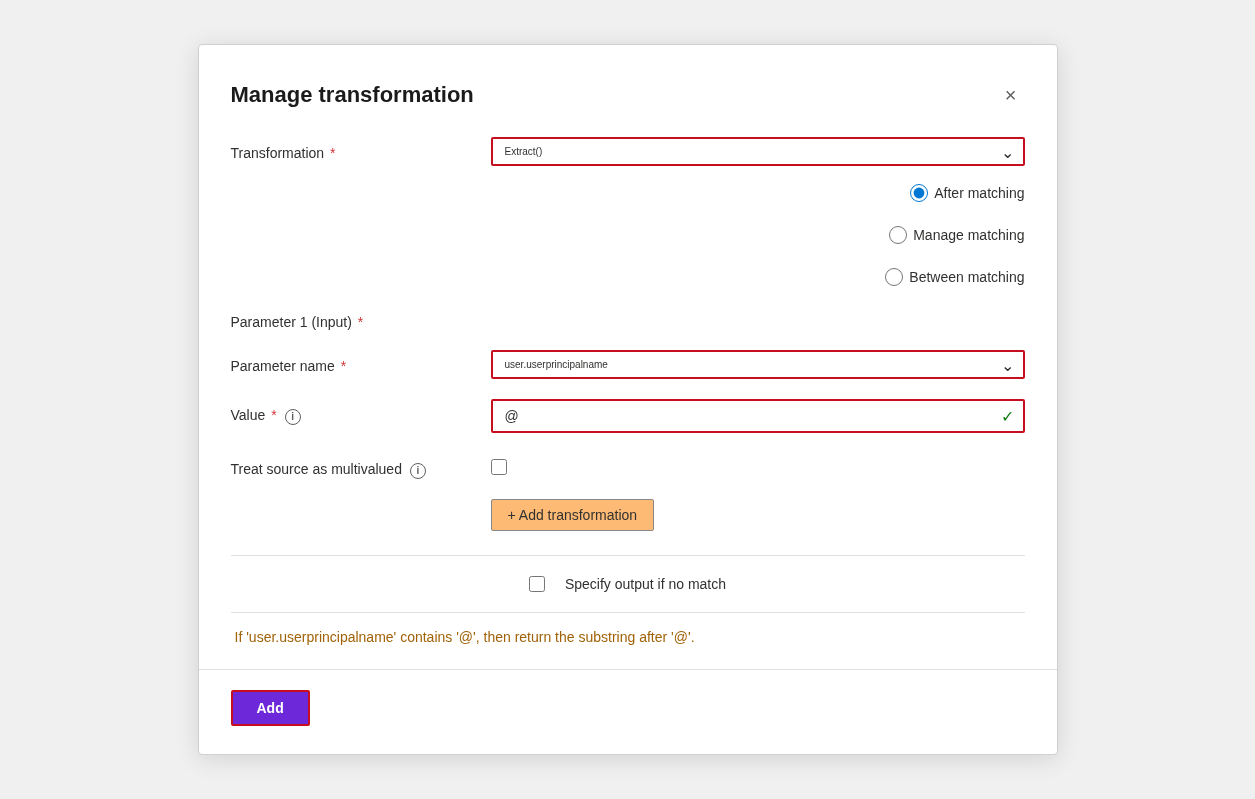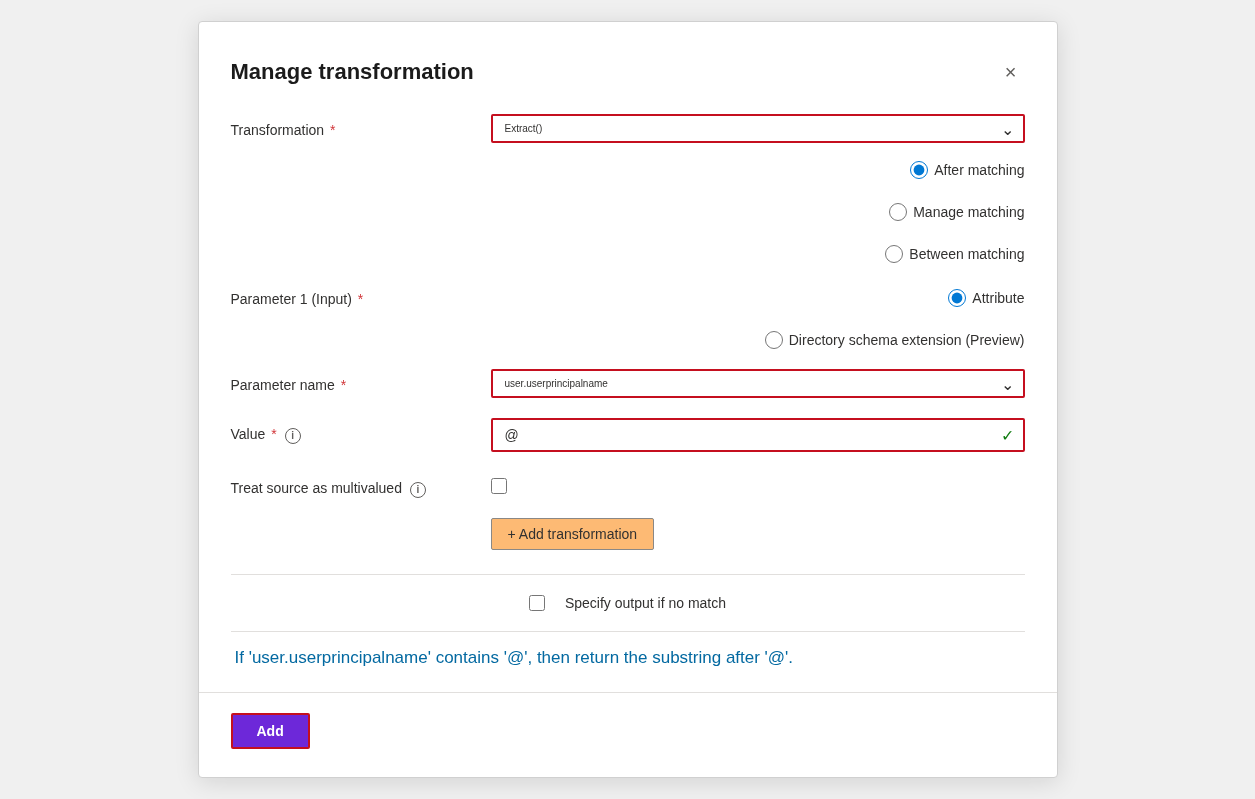--- a/index.html
+++ b/index.html
@@ -203,22 +203,22 @@
       color: #323130;
     }
 
     .divider2 {
       border: none;
       border-top: 1px solid #e1dfdd;
       margin: 0 0 16px 0;
     }
 
     .info-text {
-      font-size: 17px;
-      color: #0369a1;
+      font-size: 14px;
+      color: #a16207;
       margin-bottom: 24px;
       padding: 0 4px;
     }
 
     .footer-divider {
       border: none;
       border-top: 1px solid #e1dfdd;
       margin: 0 -32px 20px -32px;
     }
 
@@ -277,32 +277,20 @@
           <span class="radio-label">Between matching</span>
         </label>
       </div>
     </div>
   </div>
 
   <div class="form-row">
     <div class="form-label">
       <span>Parameter 1 (Input)</span><span class="required"> *</span>
     </div>
-    <div class="form-control">
-      <div class="radio-group">
-        <label class="radio-item">
-          <input type="radio" class="radio-input" name="param1" checked="" style="">
-          <span class="radio-label">Attribute</span>
-        </label>
-        <label class="radio-item">
-          <input type="radio" class="radio-input" name="param1" style="">
-          <span class="radio-label">Directory schema extension (Preview)</span>
-        </label>
-      </div>
-    </div>
   </div>
 
   <div class="form-row">
     <div class="form-label">
       <span>Parameter name</span><span class="required"> *</span>
     </div>
     <div class="form-control">
       <div class="select-wrapper">
         <select class="select-box">
           <option value="user.userprincipalname">user.userprincipalname</option>

